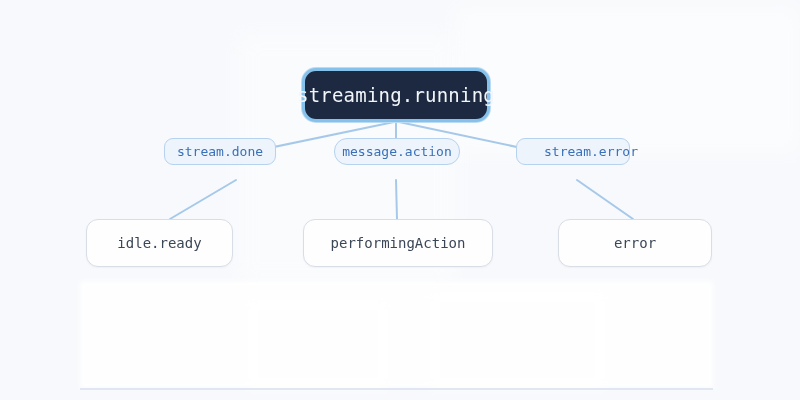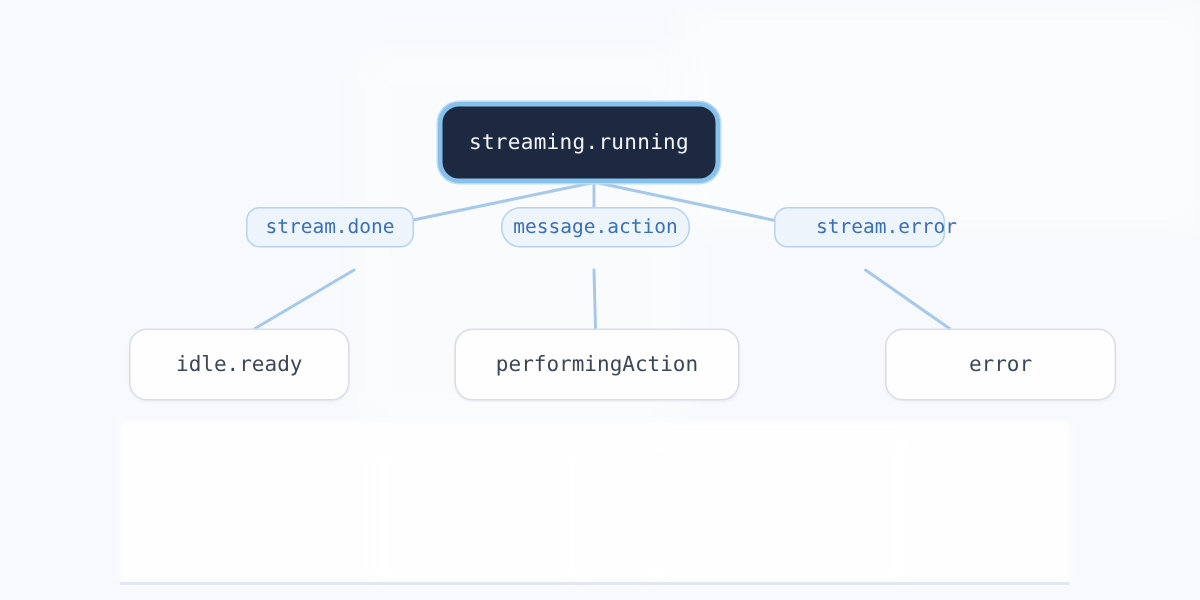--- a/index.html
+++ b/index.html
@@ -57,27 +57,27 @@
   .node {
     position: absolute;
     z-index: 3;
     display: flex;
     align-items: center;
     justify-content: center;
     box-sizing: border-box;
   }
 
   .root-node {
-    left: 292px; top: 68px; width: 188px; height: 54px;
+    left: 302px; top: 68px; width: 188px; height: 54px;
     background: #1d2940;
     border: 3px solid #85c1ea;
     border-radius: 14px;
     box-shadow: 0 0 0 1px #bcdcf4;
     color: #f2f6fa;
-    font-size: 14px;
+    font-size: 19px;
     letter-spacing: 0.2px;
   }
 
   .event-label {
     top: 138px; height: 27px;
     background: #edf4fc;
     border: 1px solid #b7d2ee;
     border-radius: 9px;
     color: #3a70b8;
     font-size: 13px;
@@ -90,21 +90,21 @@
     top: 219px; height: 48px;
     background: #fefefe;
     border: 1px solid #d9dde6;
     border-radius: 12px;
     box-shadow: 0 1px 2px rgba(15, 23, 42, 0.04);
     color: #3b4657;
     font-size: 14px;
   }
   .state-idle   { left: 86px;  width: 147px; }
   .state-acting { left: 303px; width: 190px; }
-  .state-error  { left: 558px; width: 154px; margin-left: 32px; }
+  .state-error  { left: 558px; width: 154px; }
 </style>
 </head>
 <body>
 
 <div class="canvas">
 
   <div class="bg-patch patch-mid"></div>
   <div class="bg-patch patch-topright"></div>
   <div class="bg-patch patch-bottom-panel"></div>
   <div class="bg-patch patch-bottom-inner-a"></div>

